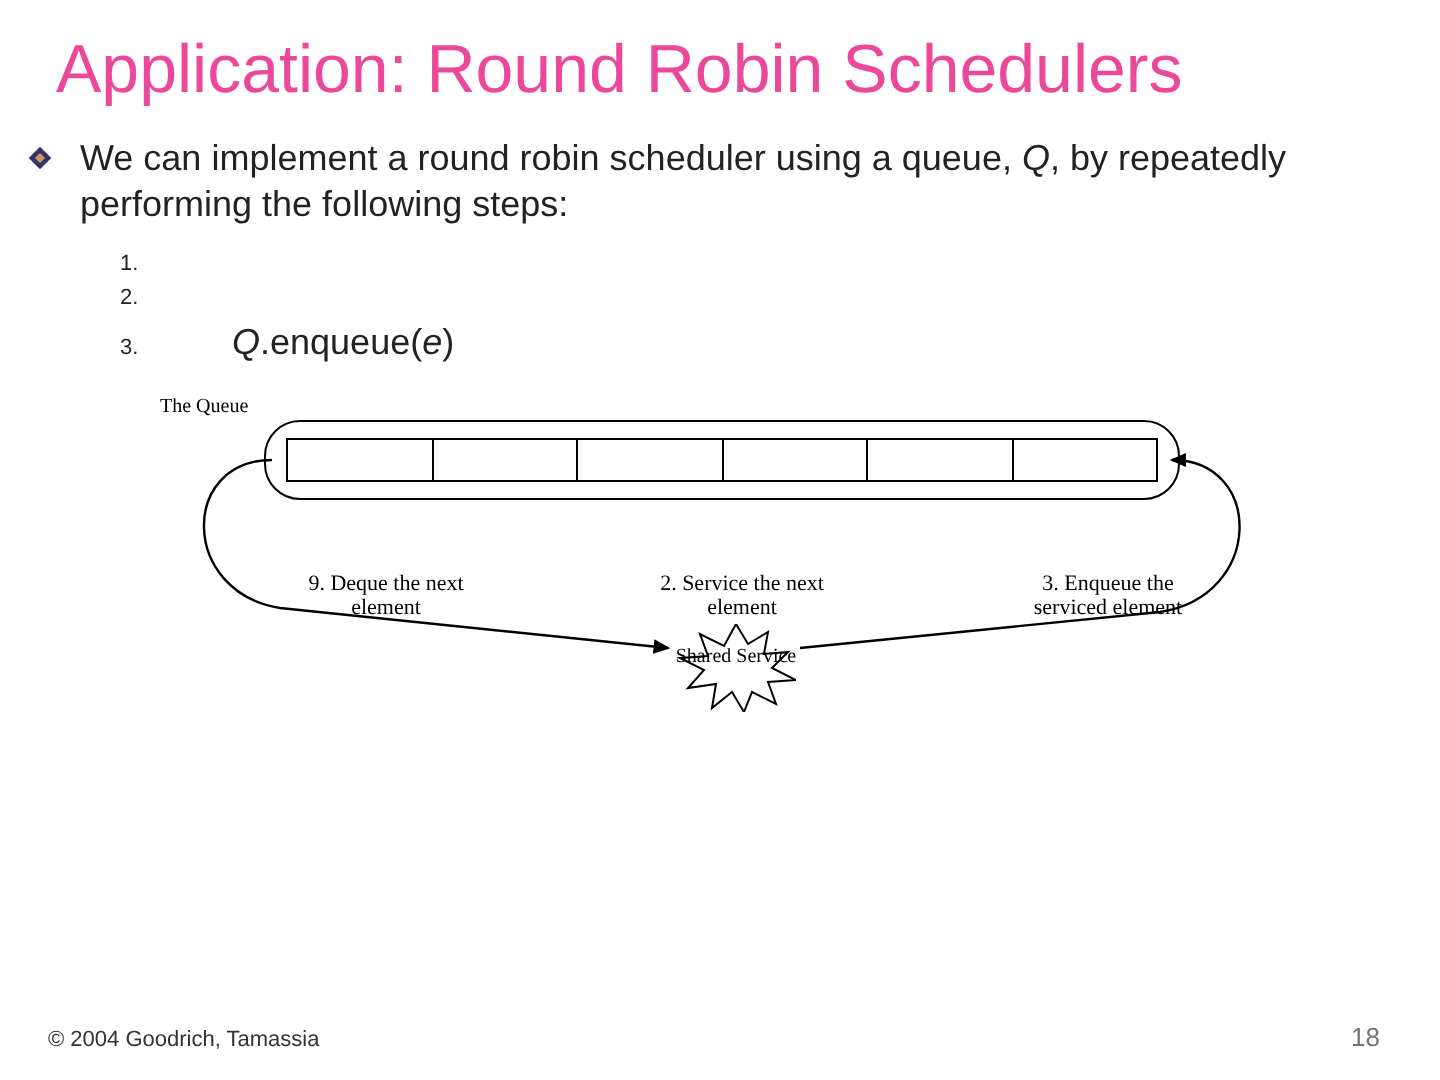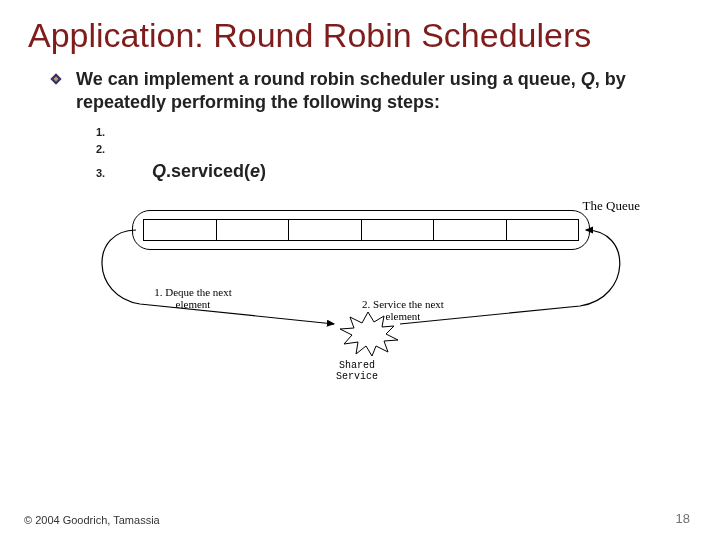--- a/index.html
+++ b/index.html
@@ -7,27 +7,26 @@
     width: 720px;
     height: 540px;
     background: #fff;
     font-family: Verdana, Geneva, sans-serif;
     position: relative;
     overflow: hidden;
   }
   .title {
     font-family: "Comic Sans MS", cursive, sans-serif;
     font-size: 34px;
-    color: #7f1d1d;
+    color: #ec4899;
     padding: 16px 4px 14px 28px;
     line-height: 1.12;
   }
   .body {
-    padding: 0 40px 0 76px;
-    font-weight: bold;
+    padding: 0 40px 0 40px;
   }
   .point {
     position: relative;
     font-size: 18px;
     color: #222;
     line-height: 1.28;
   }
   .bullet {
     position: absolute;
     left: -26px;
@@ -69,57 +68,56 @@
     left: 10px; top: 8px;
     width: 436px; height: 22px;
     border: 1px solid #000;
   }
   .cell { flex: 1; border-right: 1px solid #000; }
   .cell:last-child { border-right: none; }
   .qlabel {
     position: absolute;
     left: 0; right: 0;
     top: -12px;
-    text-align: right;
+    text-align: left;
     font-family: "Times New Roman", serif;
-    font-size: 13px;
+    font-size: 10px;
   }
 
   .svg-arrows {
     position: absolute;
     left: 0; top: 0;
     width: 560px; height: 150px;
     pointer-events: none;
   }
 
   .cap {
     position: absolute;
     font-family: "Times New Roman", serif;
     font-size: 11px;
     line-height: 1.1;
     text-align: center;
   }
   .cap1 { left: 70px;  top: 76px; width: 86px; }
-  .cap2 { left: 248px; top: 88px; width: 86px; margin-left: 32px; }
+  .cap2 { left: 248px; top: 76px; width: 86px; }
   .cap3 { left: 424px; top: 76px; width: 100px; }
 
   .star {
     position: absolute;
     left: 258px; top: 102px;
     width: 60px; height: 44px;
   }
   .starlabel {
     position: absolute;
-    left: 245px; top: 114px;
+    left: 256px; top: 114px;
     width: 64px;
     text-align: center;
-    font-family: Liberation Mono, monospace;
+    font-family: Liberation Serif, serif;
     font-size: 10px;
     line-height: 1.05;
-    margin-top: 37px;
   }
 
   .footer {
     position: absolute;
     left: 0; right: 0; bottom: 14px;
     height: 20px;
   }
   .copyright {
     position: absolute;
     left: 24px; bottom: 0;
@@ -162,21 +160,21 @@
 
   <div class="steps">
     <div class="step">
       <span class="stepnum">1.</span>
     </div>
     <div class="step">
       <span class="stepnum">2.</span>
     </div>
     <div class="step">
       <span class="stepnum">3.</span>
-      <span><span class="italic">Q</span><span>.serviced(</span><span class="italic">e</span><span>)</span></span>
+      <span><span class="italic">Q</span><span>.enqueue(</span><span class="italic">e</span><span>)</span></span>
     </div>
   </div>
 </div>
 
 <div class="diagram">
   <div class="qlabel">The Queue</div>
   <div class="queue-wrap">
     <div class="queue-inner">
       <div class="cell"></div>
       <div class="cell"></div>
@@ -192,22 +190,23 @@
       <marker id="ah" markerWidth="8" markerHeight="8" refX="6" refY="3" orient="auto">
         <path d="M0,0 L7,3 L0,6 Z" fill="#000"></path>
       </marker>
     </defs>
 
     <path d="M 56 20 C 10 20, 10 86, 60 94 L 254 114" fill="none" stroke="#000" stroke-width="1.2" marker-end="url(#ah)"></path>
 
     <path d="M 320 114 L 500 96 C 552 88, 552 20, 506 20" fill="none" stroke="#000" stroke-width="1.2" marker-end="url(#ah)"></path>
   </svg>
 
-  <div class="cap cap1">1. Deque the next element</div>
+  <div class="cap cap1">9. Deque the next element</div>
   <div class="cap cap2">2. Service the next element</div>
+  <div class="cap cap3">3. Enqueue the serviced element</div>
 
   <svg class="star" viewBox="0 0 60 44">
     <polygon points="30,0 36,10 46,4 44,15 56,14 48,22 60,28 46,29 50,40 38,34 34,44 28,34 18,42 20,30 6,32 14,23 2,17 16,16 12,5 24,11" fill="#fff" stroke="#000" stroke-width="1"></polygon>
   </svg>
   <div class="starlabel">Shared Service</div>
 </div>
 
 <div class="footer">
   <div class="copyright">© 2004 Goodrich, Tamassia</div>
   <div class="pagenum">18</div>

